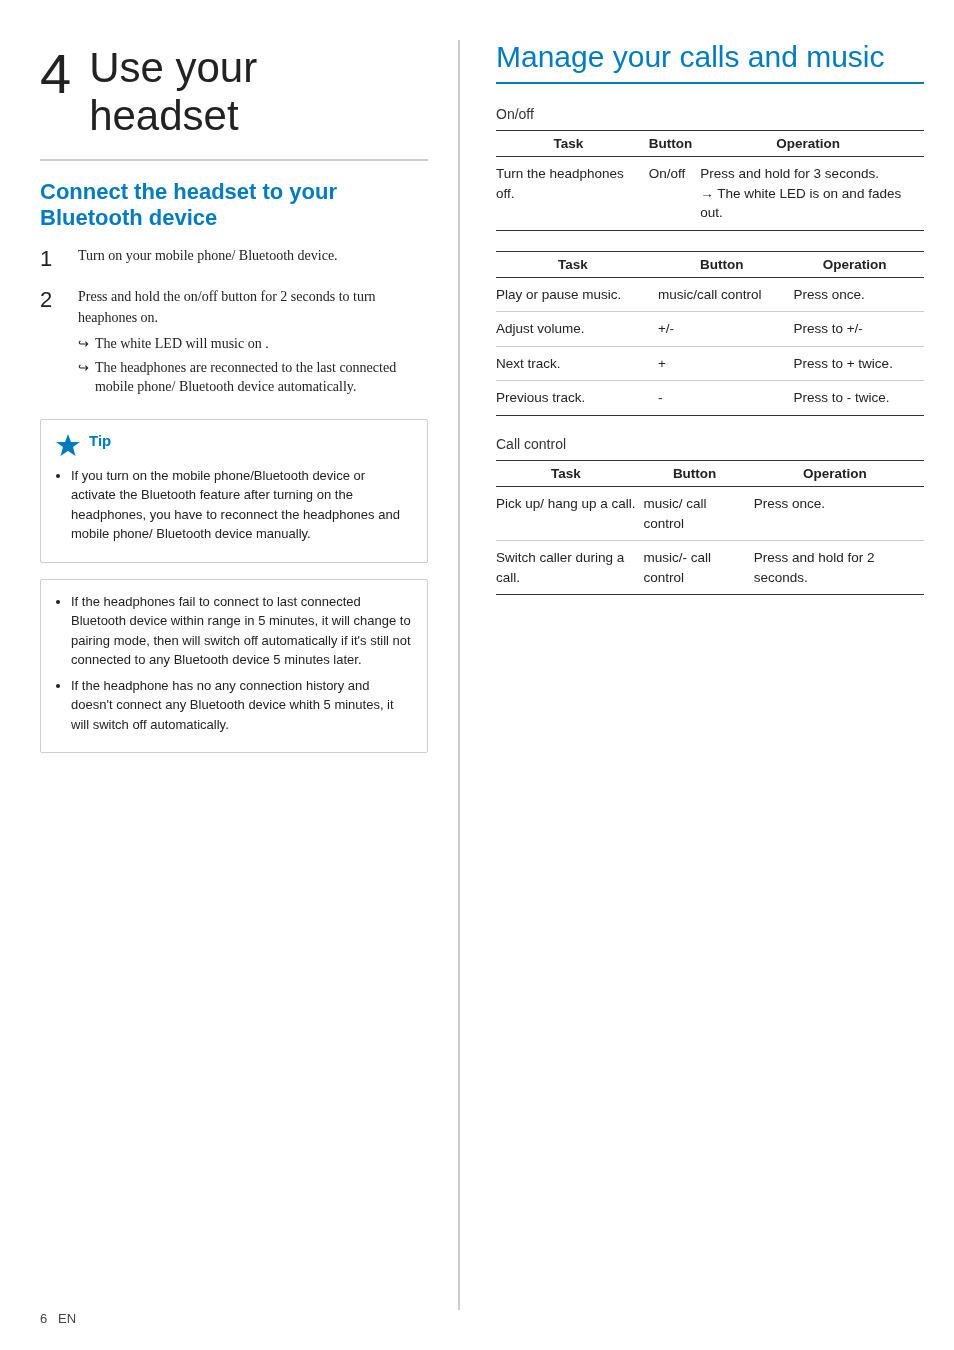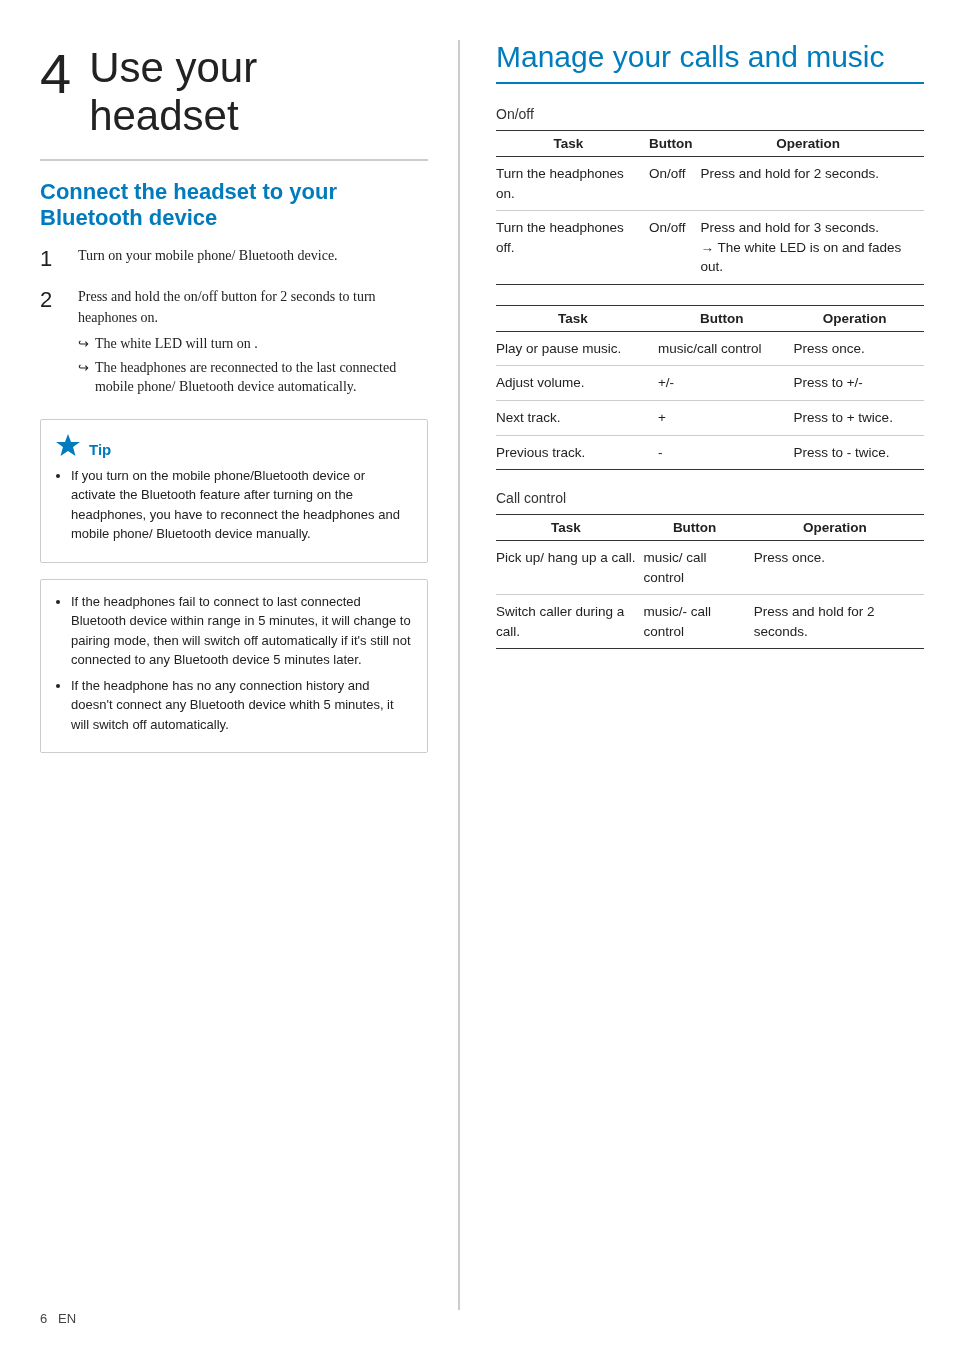--- a/index.html
+++ b/index.html
@@ -104,21 +104,21 @@
     }
     
     .tip-box, .note-box {
       border: 1.5px solid #ccc;
       padding: 12px 14px 12px 14px;
       margin-bottom: 16px;
       border-radius: 2px;
     }
     .box-header {
       display: flex;
-      align-items: flex-end;
+      align-items: flex-start;
       margin-bottom: 8px;
     }
     .box-icon {
       width: 26px;
       height: 26px;
       display: flex;
       align-items: center;
       justify-content: center;
       margin-right: 8px;
     }
@@ -235,21 +235,21 @@
           <span>Turn on your mobile phone/ Bluetooth device.</span>
         </div>
       </li>
       <li>
         <span class="step-num">2</span>
         <div class="step-text">
           <span>Press and hold the on/off button for 2 seconds to turn heaphones on.</span>
           <ul class="sub-bullets">
             <li>
               <span class="arrow">↪</span>
-              <span>The white LED will turn on .</span>
+              <span>The white LED will music on .</span>
             </li>
             <li>
               <span class="arrow">↪</span>
               <span>The headphones are reconnected to the last connected mobile phone/ Bluetooth device automatically.</span>
             </li>
           </ul>
         </div>
       </li>
     </ol>
 
@@ -283,25 +283,20 @@
       <table class="data-table">
         <thead>
           <tr>
             <th>Task</th>
             <th>Button</th>
             <th>Operation</th>
           </tr>
         </thead>
         <tbody>
           <tr>
-            <td>Turn the headphones on.</td>
-            <td>On/off</td>
-            <td>Press and hold for 2 seconds.</td>
-          </tr>
-          <tr>
             <td>Turn the headphones off.</td>
             <td>On/off</td>
             <td>
               <span>Press and hold for 3 seconds.</span><br>
               <span>→ The white LED is on and fades out.</span>
             </td>
           </tr>
         </tbody>
       </table>
 

